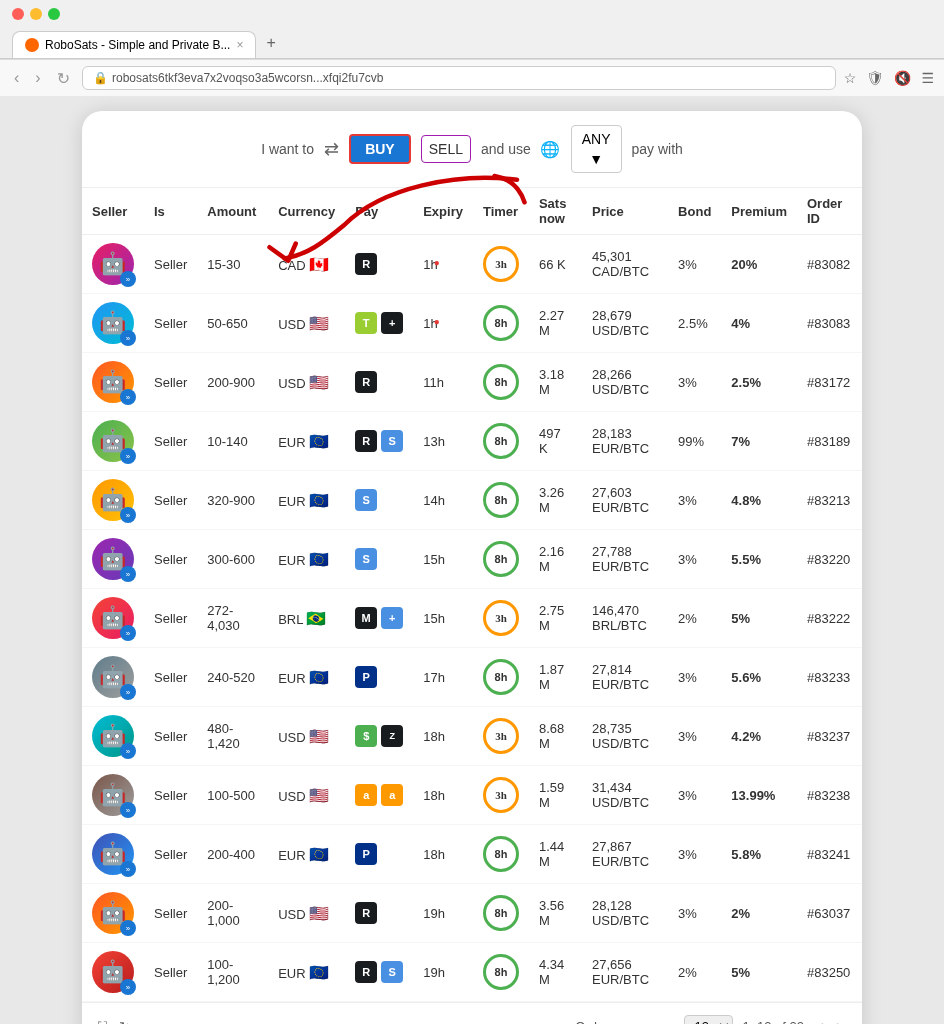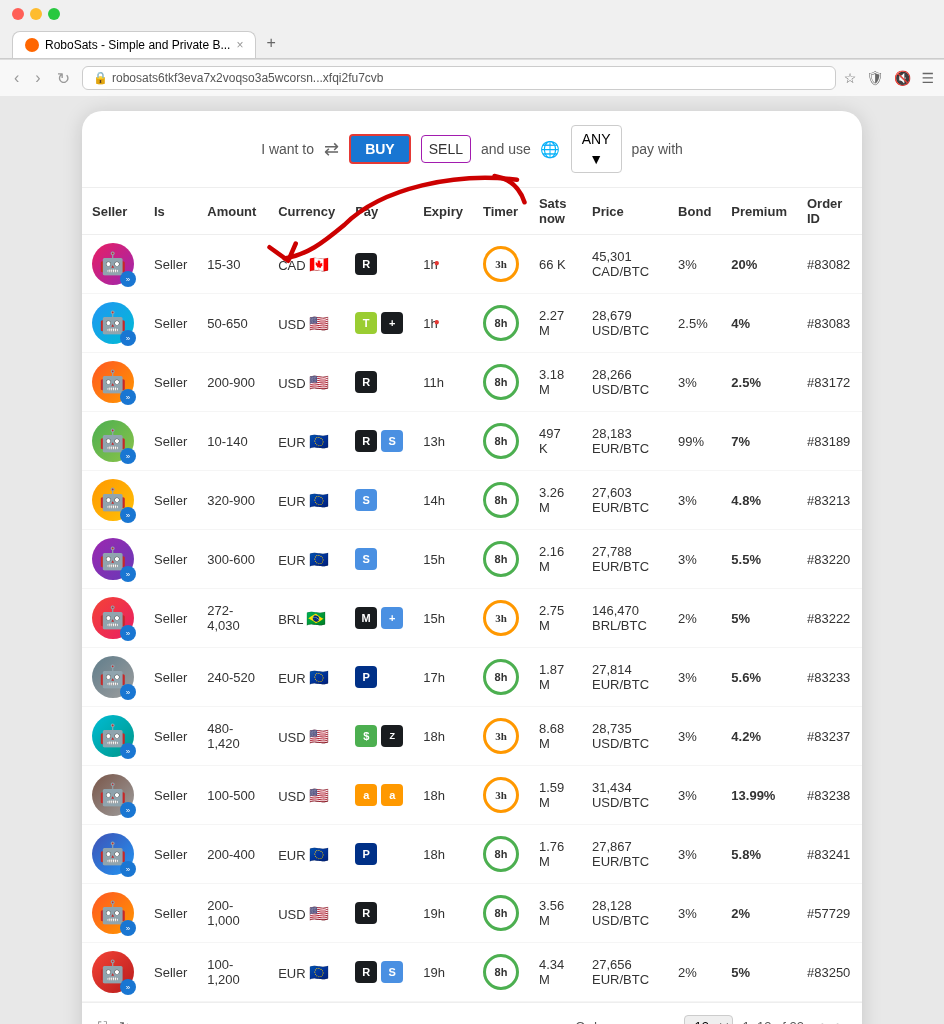--- a/index.html
+++ b/index.html
@@ -668,21 +668,21 @@
     <td>EUR <span class="flag-icon">🇪🇺</span></td>
     <td><div class="pay-icon">
                   <span class="pay-badge pay-paypal" title="PayPal">P</span>
                 </div></td>
     <td>
       <span style="position:relative;display:inline-block">18h</span>
     </td>
     <td>
       <div class="timer-circle timer-green">8h</div>
     </td>
-    <td>1.76 M</td>
+    <td>1.44 M</td>
     <td>27,867 EUR/BTC</td>
     <td>3%</td>
     <td class="premium-positive">5.8%</td>
     <td class="order-id">#83241</td>
   </tr>
             <tr>
     <td>
       <div class="robot-avatar avatar-12" style="font-size:22px">
         🤖
         <div class="avatar-badge">»</div>
@@ -697,21 +697,21 @@
     <td>
       <span style="position:relative;display:inline-block">19h</span>
     </td>
     <td>
       <div class="timer-circle timer-green">8h</div>
     </td>
     <td>3.56 M</td>
     <td>28,128 USD/BTC</td>
     <td>3%</td>
     <td class="premium-positive">2%</td>
-    <td class="order-id">#57729</td>
+    <td class="order-id">#63037</td>
   </tr>
             <tr>
     <td>
       <div class="robot-avatar avatar-13" style="font-size:22px">
         🤖
         <div class="avatar-badge">»</div>
       </div>
     </td>
     <td>Seller</td>
     <td>100-1,200</td>

